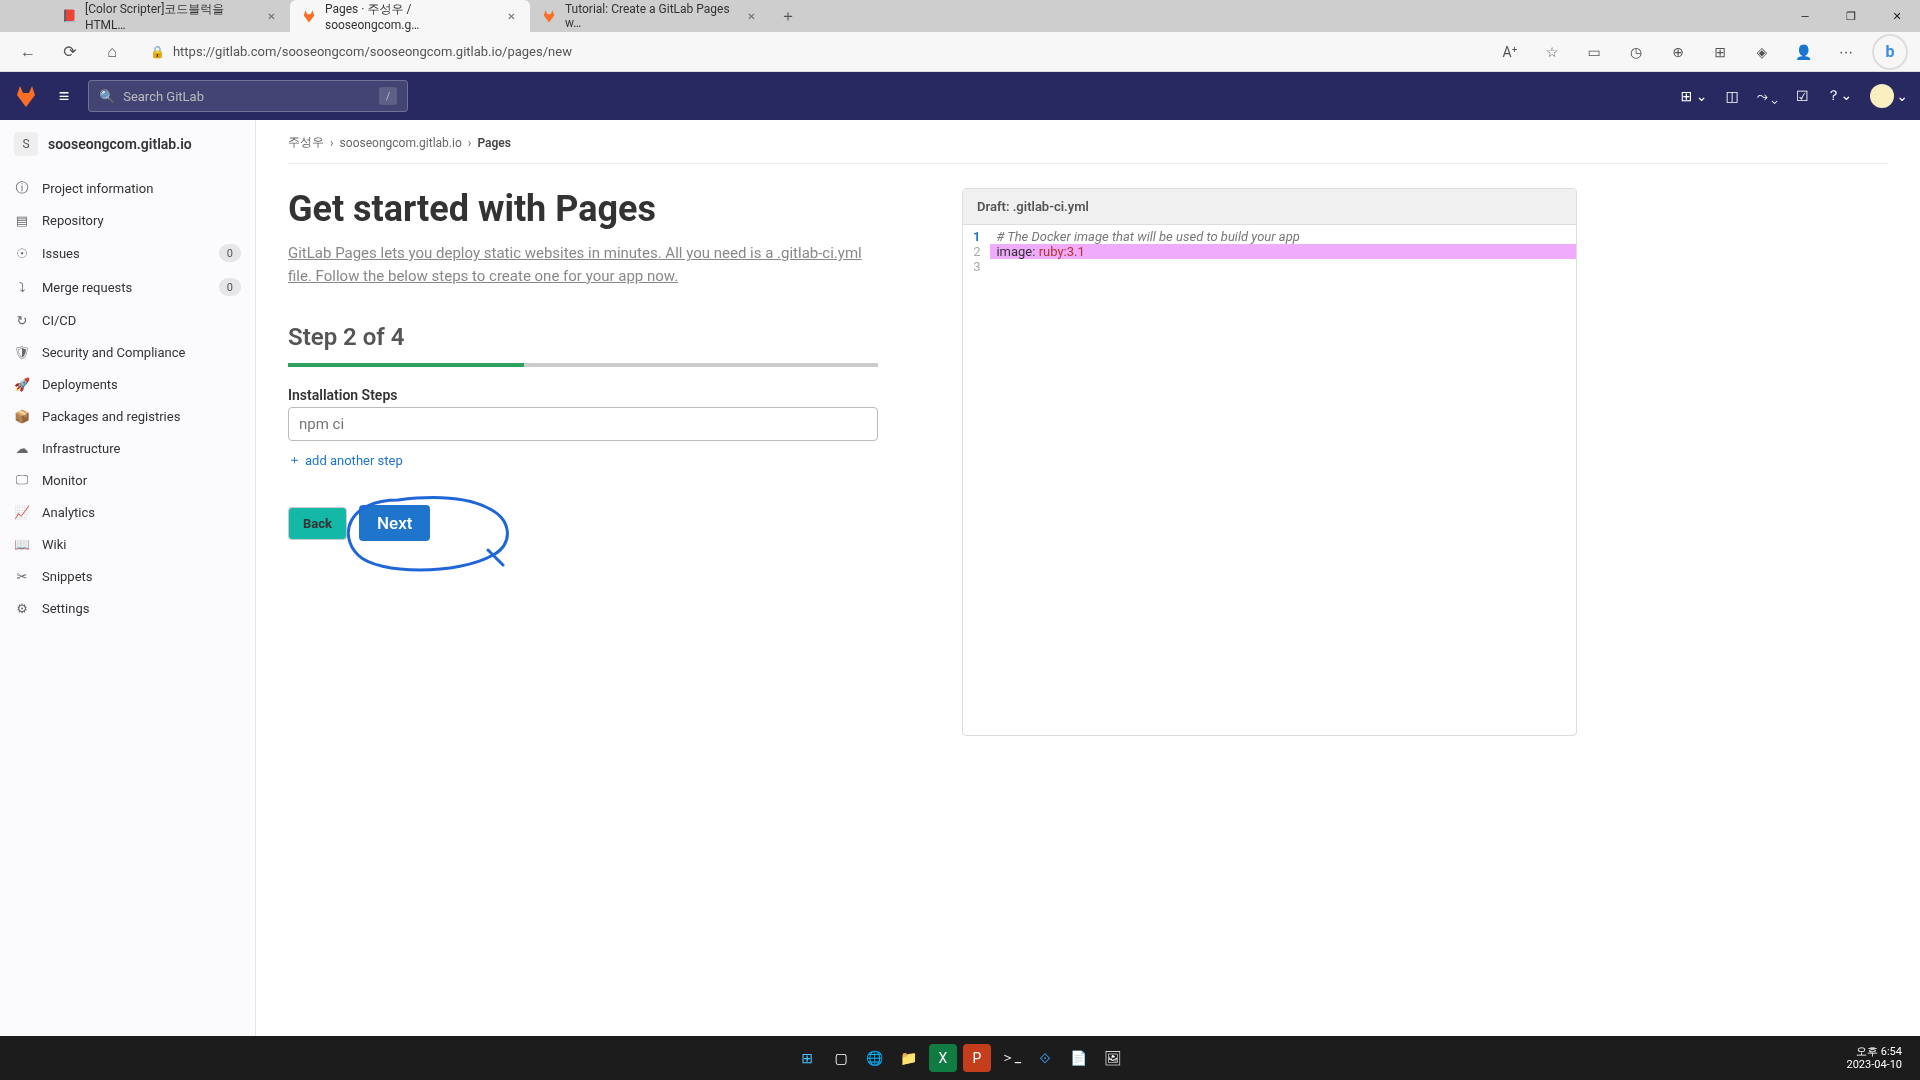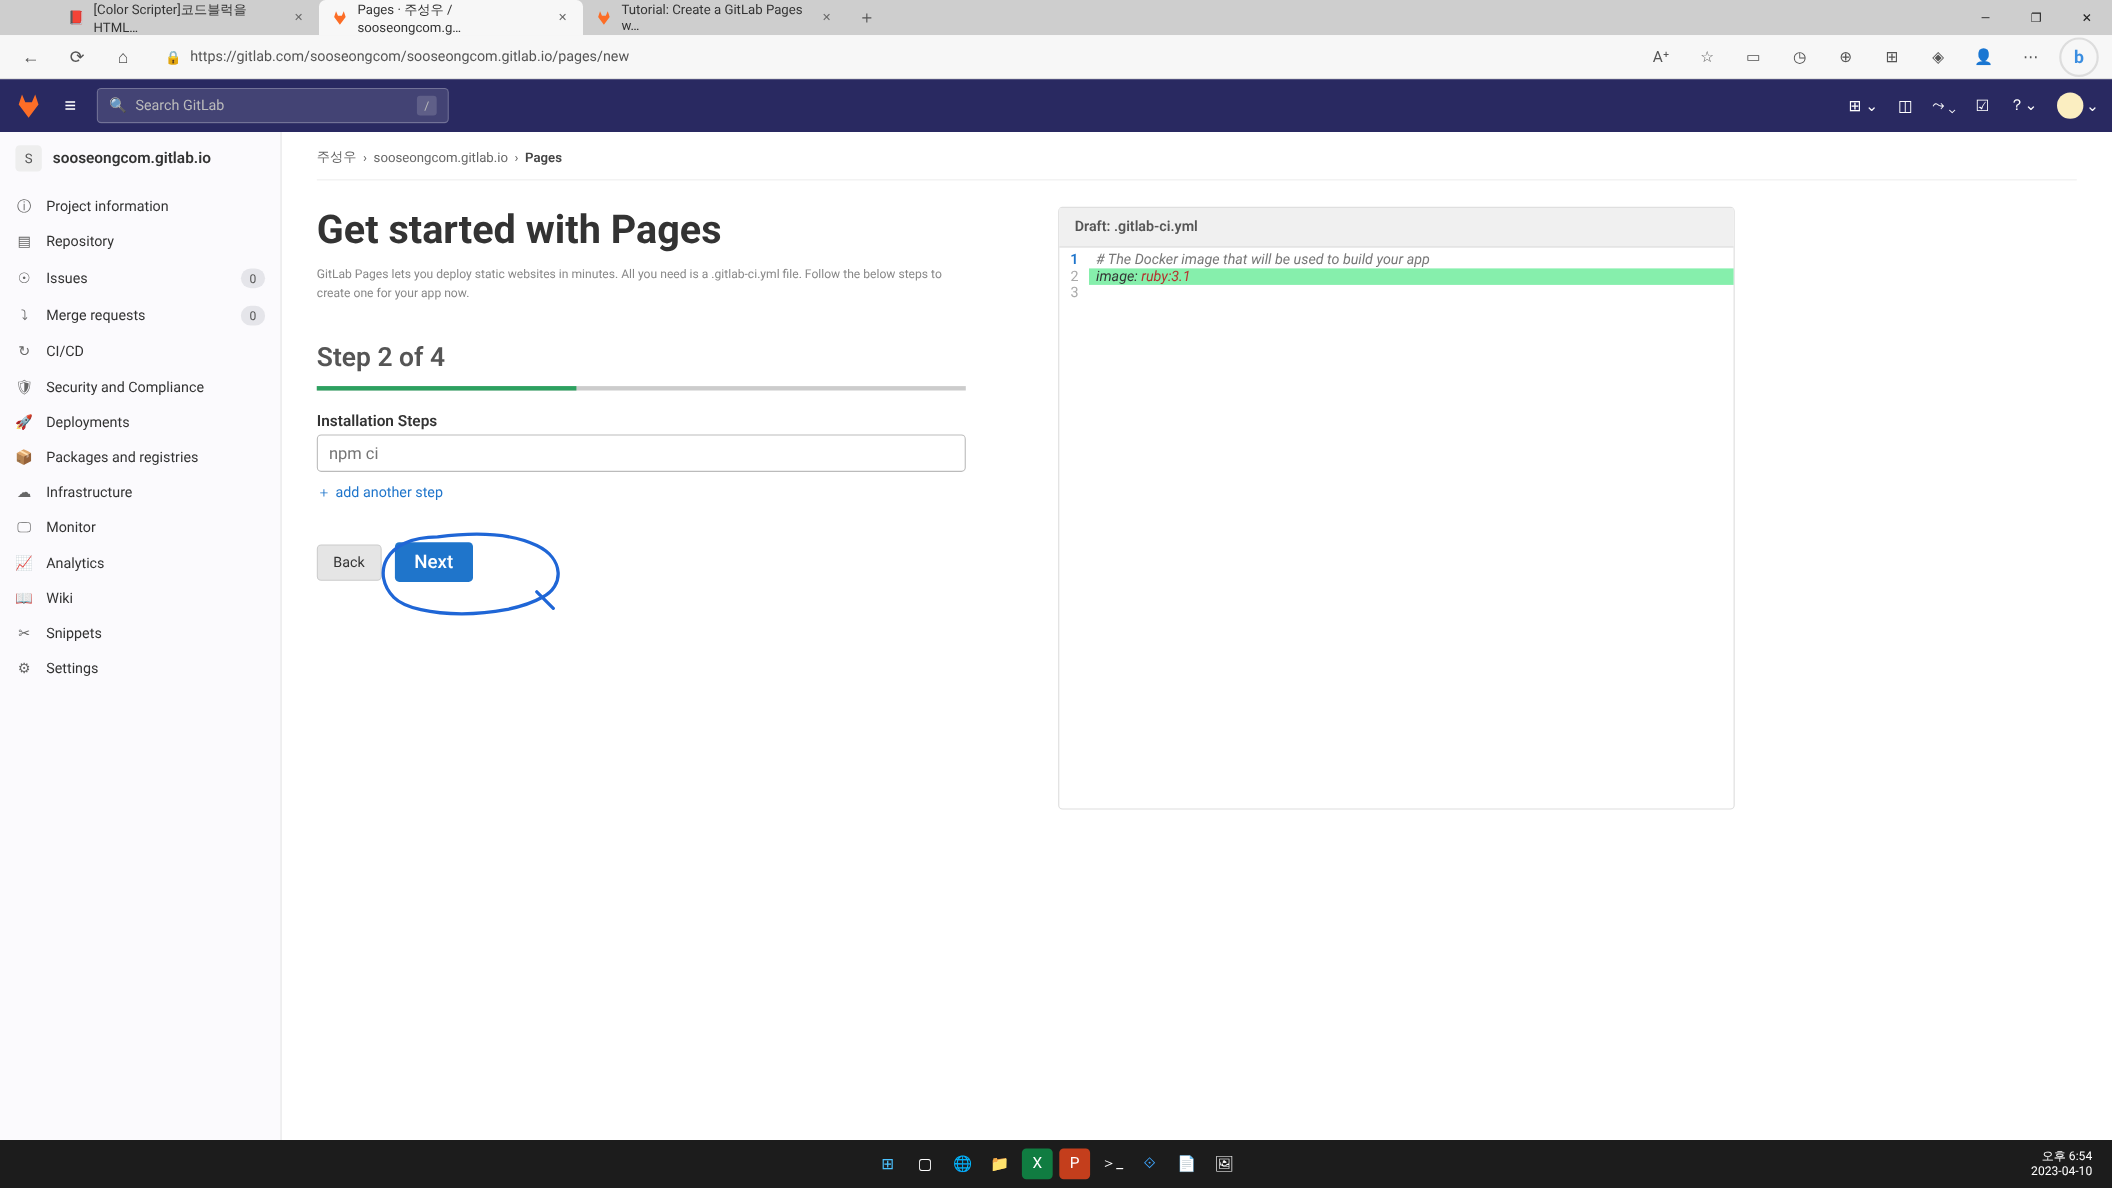--- a/index.html
+++ b/index.html
@@ -47,45 +47,45 @@
 .badge { margin-left: auto; background: #e5e5ea; color: #555; font-size: 11px; padding: 0 8px; border-radius: 10px; height: 18px; display: flex; align-items: center; }
 .collapse { margin-top: auto; display: flex; align-items: center; gap: 8px; padding: 10px 14px; color: #666; font-size: 13px; }
 
 
 .content { flex: 1; padding: 14px 32px; overflow: auto; }
 .breadcrumb { font-size: 12px; color: #666; display: flex; gap: 6px; align-items: center; padding-bottom: 12px; border-bottom: 1px solid #eee; }
 .breadcrumb strong { font-weight: 600; color: #444; }
 .main-inner { display: flex; gap: 84px; margin-top: 24px; }
 .left-col { width: 590px; }
 h1.page-title { font-size: 36px; color: #333; font-weight: 700; margin-bottom: 12px; }
-.page-desc { color: #888; font-size: 11px; line-height: 1.5; margin-bottom: 36px; }
+.page-desc { color: #888; font-size: 15px; line-height: 1.5; margin-bottom: 36px; text-decoration: underline; }
 .step-title { font-size: 24px; font-weight: 600; color: #555; margin-bottom: 12px; }
 .progress { height: 4px; background: #ccc; width: 100%; margin-bottom: 20px; }
 .progress-fill { height: 100%; background: #2da160; width: 40%; }
 .section-label { font-size: 14px; font-weight: 600; color: #333; margin-bottom: 4px; }
 .section-desc { font-size: 13px; color: #666; margin-bottom: 10px; line-height: 1.4; }
 .step-input { width: 100%; height: 34px; border: 1px solid #bbb; border-radius: 4px; padding: 0 10px; font-size: 15px; color: #999; }
 .add-step { color: #1f75cb; font-size: 13px; display: flex; align-items: center; gap: 4px; margin-top: 10px; }
 .btn-row { display: flex; gap: 12px; margin-top: 36px; align-items: center; position: relative; }
-.btn-back { background: #e5e5e5; border: 1px solid #ccc; border-radius: 4px; padding: 8px 14px; font-size: 13px; color: #333; }
+.btn-back { background: #14b8a6; border: 1px solid #ccc; border-radius: 4px; padding: 8px 14px; font-size: 13px; color: #333; font-weight: bold; }
 .btn-next { background: #1f75cb; border: none; border-radius: 4px; padding: 8px 18px; font-size: 17px; color: #fff; font-weight: 500; }
 .scribble { position: absolute; left: 40px; top: -15px; pointer-events: none; }
 
 
 .draft { width: 615px; border: 1px solid #ddd; border-radius: 4px; }
 .draft-head { background: #f0f0f0; padding: 10px 14px; font-size: 13px; color: #555; font-weight: 600; border-bottom: 1px solid #ddd; }
 .draft-body { display: flex; font-family: "Menlo", "Consolas", monospace; font-size: 13px; height: 510px; }
 .gutter { text-align: right; padding: 4px 10px; color: #aaa; user-select: none; }
 .gutter .ln1 { color: #1f75cb; font-weight: 600; }
 .code { flex: 1; padding: 4px 0; }
 .code-line { white-space: pre; padding: 0 6px; }
 .code-comment { color: #777; font-style: italic; }
 .code-key { color: #333; }
 .code-val { color: #b5332e; }
-.code-line.hl { background: #86efac; font-style: italic; }
+.code-line.hl { background: #f0abfc; }
 
 
 .win-taskbar { position: fixed; bottom: 0; left: 0; right: 0; height: 44px; background: #1c1c1c; display: flex; align-items: center; justify-content: center; gap: 6px; }
 .task-icon { width: 28px; height: 28px; border-radius: 4px; display: flex; align-items: center; justify-content: center; font-size: 14px; color: #fff; }
 .task-clock { position: absolute; right: 18px; color: #fff; font-size: 11px; text-align: right; line-height: 1.2; }
 </style>
 </head>
 <body>
 
 <div class="browser-chrome">

